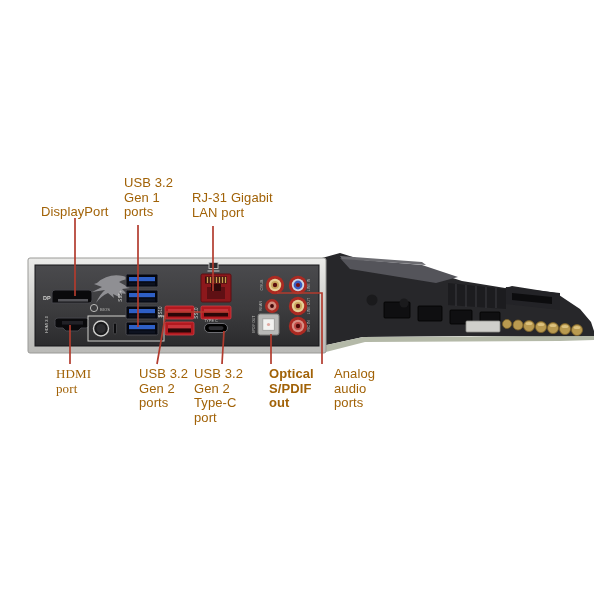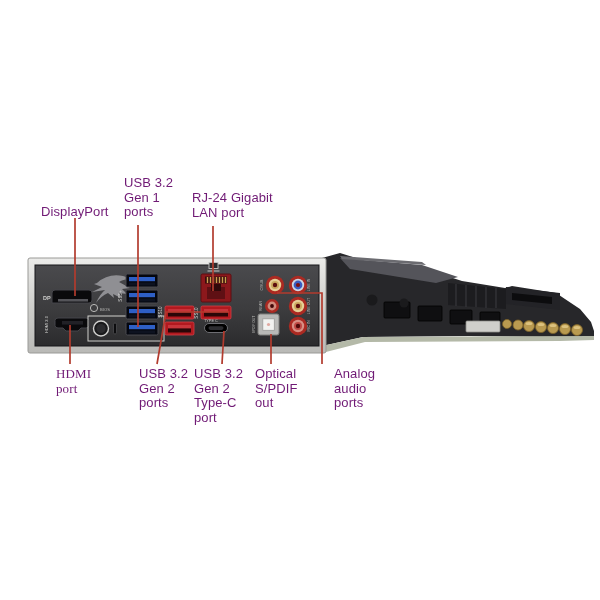--- a/index.html
+++ b/index.html
@@ -2,21 +2,21 @@
 <html><head>
 <meta charset="utf-8">
 <style>
   html,body{margin:0;padding:0;}
   body{
     width:600px;height:600px;background:#ffffff;position:relative;overflow:hidden;
     font-family:"Liberation Sans", sans-serif;
   }
   #stage{position:absolute;left:0;top:0;width:600px;height:600px;}
   .callout{
-    position:absolute;font-size:13px;line-height:14.5px;color:#701a75;
+    position:absolute;font-size:13px;line-height:14.5px;color:#a16207;
     white-space:pre-line;letter-spacing:0.1px;
   }
   svg text{font-family:"Liberation Sans", sans-serif;}
 </style>
 </head>
 <body>
 
 <svg id="stage" viewBox="0 0 600 600">
   <defs>
     <linearGradient id="frameGrad" x1="0" y1="0" x2="0" y2="1">
@@ -241,29 +241,29 @@
     <line x1="224" y1="331" x2="222" y2="364"></line>
     <line x1="271" y1="334" x2="271" y2="364"></line>
     <polyline points="277,293 322,293 322,364"></polyline>
   </g>
 </svg>
 
 <div class="callout" style="left:41px;  top:205px;">DisplayPort</div>
 <div class="callout" style="left:124px; top:176px;">USB 3.2
 Gen 1
 ports</div>
-<div class="callout" style="left:192px; top:191px;">RJ-24 Gigabit
+<div class="callout" style="left:192px; top:191px;">RJ-31 Gigabit
 LAN port</div>
 <div class="callout" style="left:56px;  top:367px;font-family:Liberation Serif, serif;">HDMI
 port</div>
 <div class="callout" style="left:139px; top:367px;">USB 3.2
 Gen 2
 ports</div>
 <div class="callout" style="left:194px; top:367px;">USB 3.2
 Gen 2
 Type-C
 port</div>
-<div class="callout" style="left:255px; top:367px;">Optical
+<div class="callout" style="left:269px; top:367px;font-weight:bold;">Optical
 S/PDIF
 out</div>
 <div class="callout" style="left:302px; top:367px;margin-left:32px;">Analog
 audio
 ports</div>
 
 </body></html>

